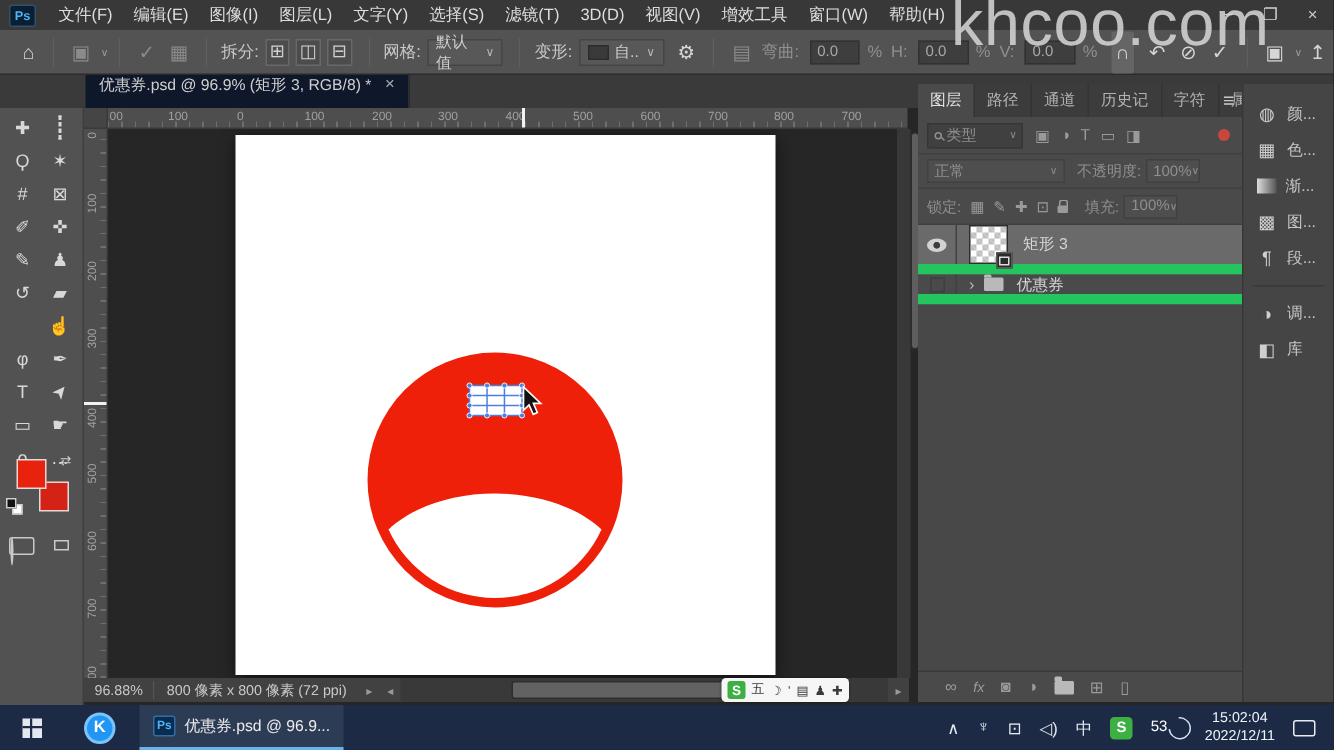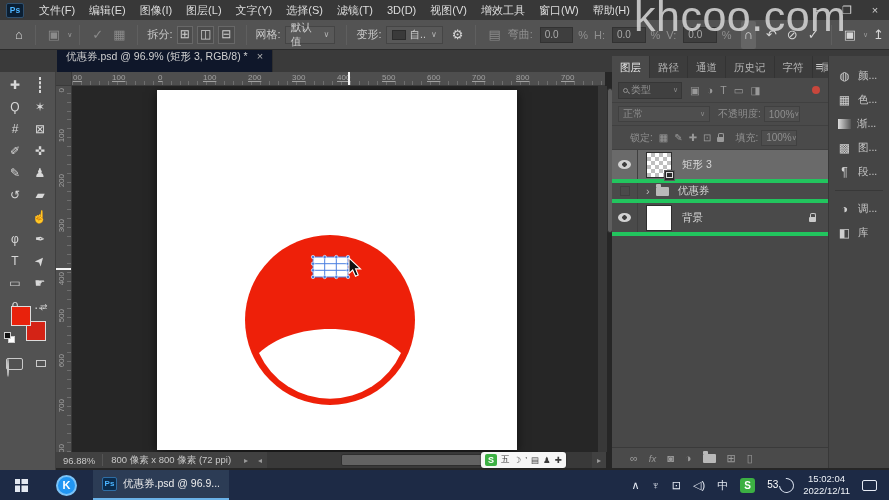--- a/index.html
+++ b/index.html
@@ -58,21 +58,21 @@
   .tb-btn .circ { width:6px; height:6px; border:1.2px solid #c9c9c9; border-radius:50%; margin:1.5px auto 0; }
   .tb-btn.screen::after { content:""; display:block; width:8px; height:5px; border:1.2px solid #c9c9c9; margin:2px auto 0; }
 
   
   #ruler-corner { position:absolute; left:56px; top:72px; width:16px; height:14px; background:#454545;
                   border-right:1px solid #3a3a3a; border-bottom:1px solid #3a3a3a; }
   #ruler-top { position:absolute; left:72px; top:72px; width:533px; height:14px; background:#4e4e4e;
                border-bottom:1px solid #3a3a3a; overflow:hidden;
                background-image:repeating-linear-gradient(90deg,#6e6e6e 0 1px,transparent 1px 8.96px);
                background-size:100% 4px; background-position:0 100%; background-repeat:no-repeat; }
-  .rt-label { position:absolute; top:1px; font-size:8px; color:#a0a0a0;text-decoration:underline; }
+  .rt-label { position:absolute; top:1px; font-size:8px; color:#a0a0a0; }
   .rt-marker { position:absolute; left:276px; top:0; width:2px; height:14px; background:#f2f2f2; }
   #ruler-left { position:absolute; left:56px; top:86px; width:16px; height:366px; background:#4e4e4e;
                 border-right:1px solid #3a3a3a; overflow:hidden;
                 background-image:repeating-linear-gradient(0deg,#6e6e6e 0 1px,transparent 1px 8.96px);
                 background-size:4px 100%; background-position:100% 0; background-repeat:no-repeat; }
   .rl-label { position:absolute; left:1px; font-size:8px; color:#a0a0a0; writing-mode:vertical-rl;
               transform:rotate(180deg); }
   .rl-marker { position:absolute; left:0; top:182px; width:16px; height:2px; background:#f2f2f2; }
 
   
@@ -123,21 +123,21 @@
   .p-label { font-size:10px; color:#8f8f8f; margin:0 3px 0 8px; white-space:nowrap; }
   .val-box { width:36px; height:16px; background:#4e4e4e; border:1px solid #404040; display:flex;
              align-items:center; padding:0 4px; font-size:10px; color:#8f8f8f; }
   #lock-row { height:24px; }
   .lk-icon { font-size:10px; color:#9a9a9a; margin:0 3px; }
   .lockicon { width:7px; height:5px; background:#9a9a9a; position:relative; border-radius:1px; margin:3px 3px 0; }
   .lockicon::before { content:""; position:absolute; top:-4px; left:1px; width:3.5px; height:4px;
                       border:1.2px solid #9a9a9a; border-bottom:none; border-radius:2px 2px 0 0; }
   .lockicon.lit { background:#c9c9c9; } .lockicon.lit::before { border-color:#c9c9c9; }
 
-  .lrow { height:33px; display:flex; align-items:center; border-bottom:4px solid #22c55e; background:#4a4a4a; flex:none; }
+  .lrow { height:33px; display:flex; align-items:center; border-bottom:7px solid #22c55e; background:#4a4a4a; flex:none; }
   .lrow.selected { background:#6a6a6a; }
   .lrow.group { height:20px; }
   .eye-cell { width:26px; height:100%; border-right:1px solid #404040; display:flex; align-items:center;
               justify-content:center; flex:none; }
   .eye { width:13px; height:9px; border-radius:50%;
          background:radial-gradient(circle at 50% 50%, #3d3d3d 0 2px, #d2d2d2 2.5px); }
   .eye-empty { width:10px; height:10px; border:1px solid #3f3f3f; }
   .thumb { width:26px; height:26px; margin:0 10px 0 8px; position:relative; border:1px solid #2e2e2e;
            flex:none; background:#fff; }
   .checker { background-color:#fff;
@@ -418,21 +418,21 @@
       <span>正常</span>
       <span class="chev">∨</span>
     </span>
     <span class="p-label">不透明度:</span>
     <span class="val-box">
       <span>100%</span>
       <span class="chev" style="margin-left:auto;font-size:7px">∨</span>
     </span>
   </div>
   <div class="prow" id="lock-row">
-    <span class="p-label" style="margin-left:12px">锁定:</span>
+    <span class="p-label" style="margin-left:0">锁定:</span>
     <span class="lk-icon">▦</span>
     <span class="lk-icon">✎</span>
     <span class="lk-icon">✚</span>
     <span class="lk-icon">⊡</span>
     <span class="lockicon"></span>
     <span class="p-label">填充:</span>
     <span class="val-box">
       <span>100%</span>
       <span class="chev" style="margin-left:auto;font-size:7px">∨</span>
     </span>
@@ -447,28 +447,20 @@
       </span>
     <span class="lname">矩形 3</span>
   </div>
   <div class="lrow group">
     <span class="eye-cell">
         <span class="eye-empty"></span>
       </span>
     <span class="g-chev">›</span>
     <span class="folder"></span>
     <span class="lname">优惠券</span>
-  </div>
-  <div class="lrow">
-    <span class="eye-cell">
-        <span class="eye"></span>
-      </span>
-    <span class="thumb"></span>
-    <span class="lname">背景</span>
-    <span class="lockicon lit" style="margin-left:auto;margin-right:12px"></span>
   </div>
 
   <div class="empty-area"></div>
 
   <div id="panel-bottom">
     <span>∞</span>
     <span class="pb-fx">fx</span>
     <span>◙</span>
     <span>◑</span>
     <span class="folder" style="margin:0"></span>

